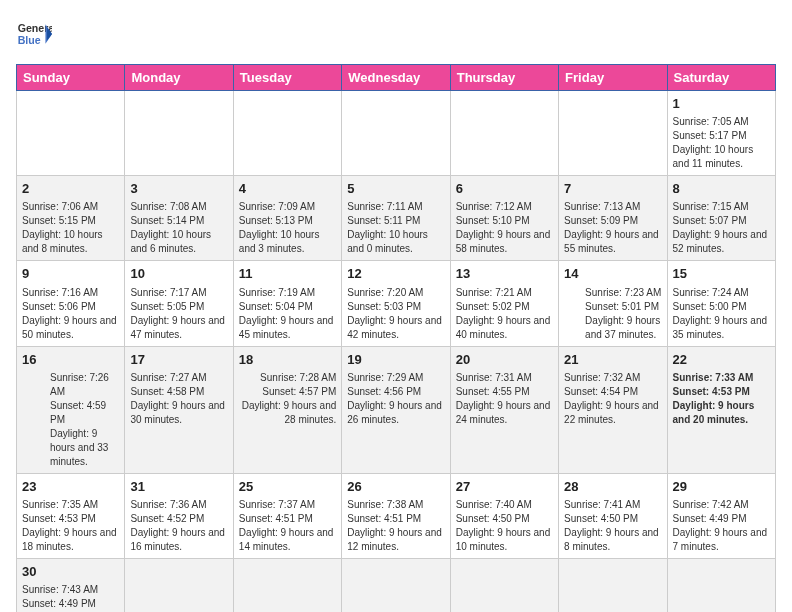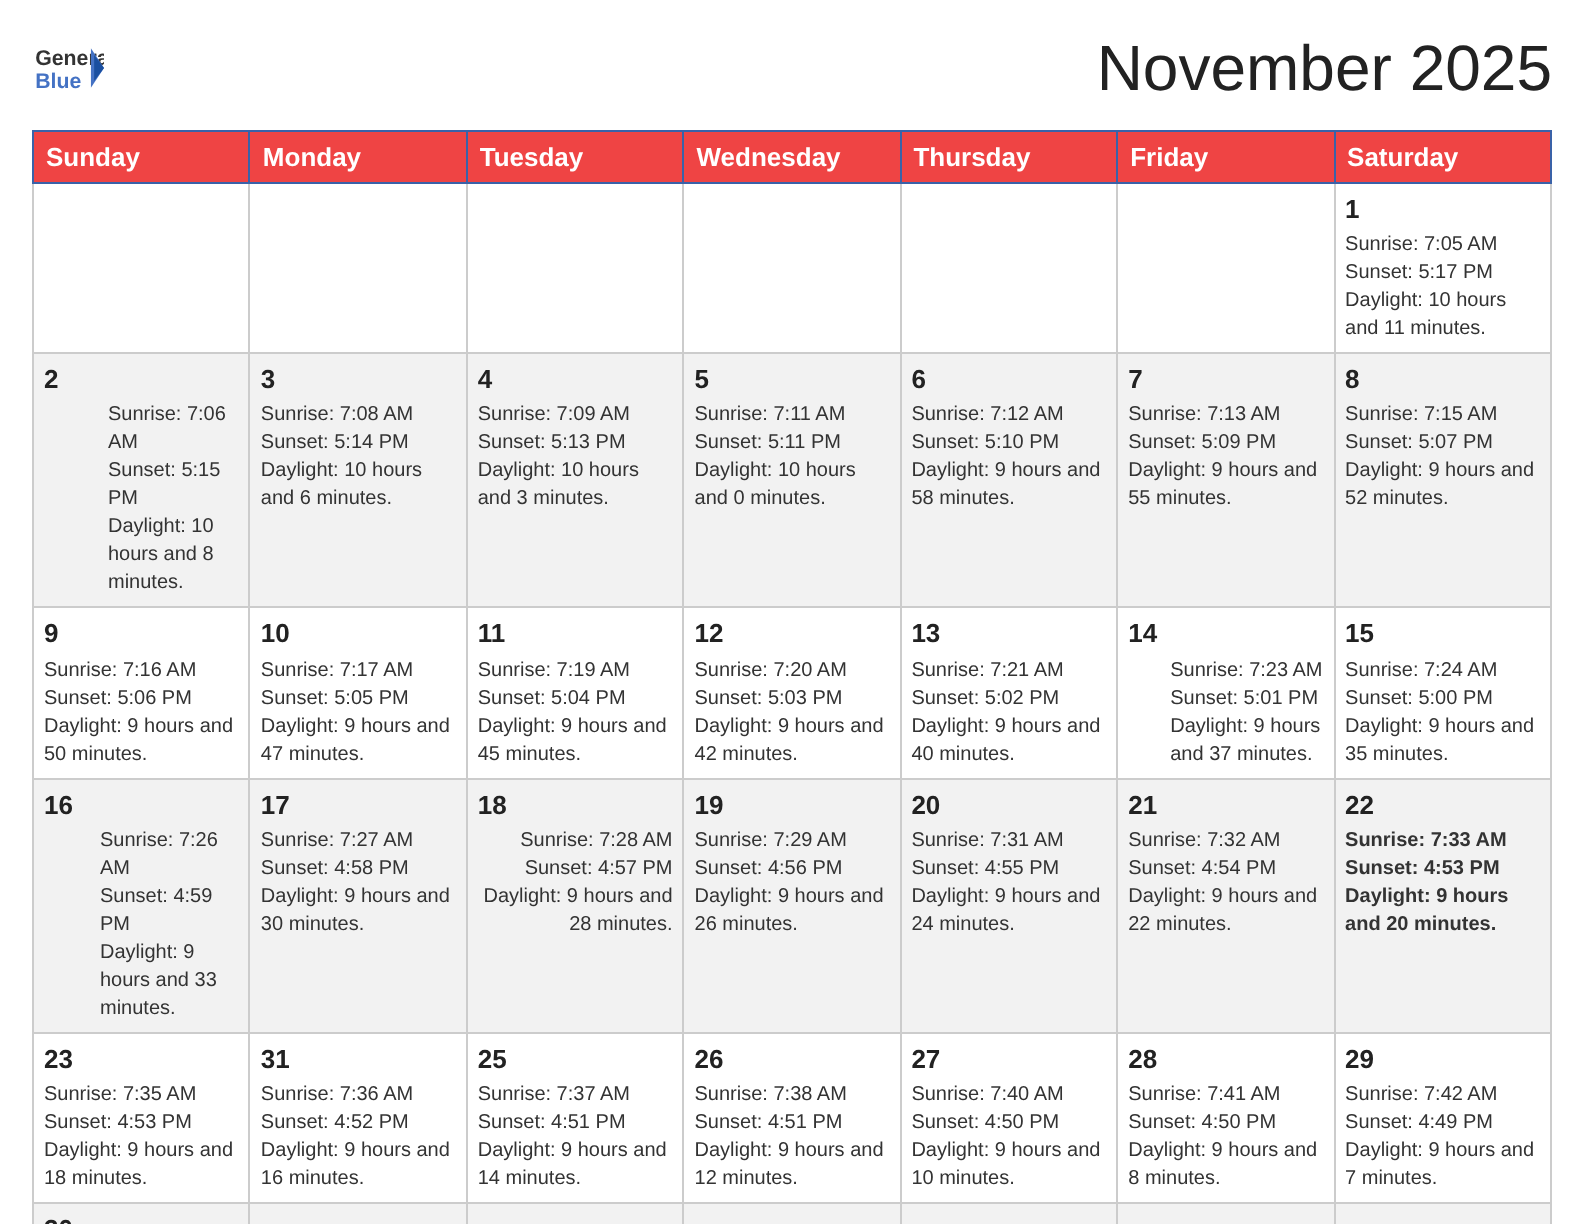--- a/index.html
+++ b/index.html
@@ -36,21 +36,21 @@
     .location-title {
       font-size: 15px;
       color: #555;
     }
     .calendar {
       width: 100%;
       border-collapse: collapse;
       font-size: 11px;
     }
     .calendar thead tr th {
-      background-color: #ef4444;
+      background-color: #ec4899;
       color: #fff;
       padding: 5px 6px;
       text-align: left;
       font-size: 13px;
       font-weight: bold;
       border: 1px solid #3a62a8;
     }
     .calendar tbody tr td {
       border: 1px solid #ccc;
       vertical-align: top;
@@ -94,21 +94,20 @@
 <div class="header">
   <div class="logo-area">
     <svg class="logo-icon" viewBox="0 0 44 44" xmlns="http://www.w3.org/2000/svg">
       <text x="2" y="20" font-size="13" font-weight="bold" fill="#333" font-family="Arial">General</text>
       <text x="2" y="34" font-size="13" font-weight="bold" fill="#4472C4" font-family="Arial">Blue</text>
       <polygon points="36,10 44,22 36,34" fill="#4472C4"></polygon>
       <polygon points="38,14 44,22 38,30" fill="#1a4fa0"></polygon>
     </svg>
   </div>
   <div class="title-area">
-    <div class="month-title">November 2025</div>
   </div>
 </div>
 
 <table class="calendar">
   <thead>
     <tr>
     <th>Sunday</th>
         <th>Monday</th>
         <th>Tuesday</th>
         <th>Wednesday</th>
@@ -128,21 +127,21 @@
         <td>
           <span class="day-num">1</span>
           <div class="day-info" style="white-space: pre-line;">Sunrise: 7:05 AM
 Sunset: 5:17 PM
 Daylight: 10 hours and 11 minutes.</div>
         </td>
       </tr>
       <tr class="row-shade-2">
         <td>
           <span class="day-num">2</span>
-          <div class="day-info" style="white-space: pre-line; margin-left: 32px;">Sunrise: 7:06 AM
+          <div class="day-info" style="white-space: pre-line;">Sunrise: 7:06 AM
 Sunset: 5:15 PM
 Daylight: 10 hours and 8 minutes.</div>
         </td>
         <td>
           <span class="day-num">3</span>
           <div class="day-info" style="white-space: pre-line;">Sunrise: 7:08 AM
 Sunset: 5:14 PM
 Daylight: 10 hours and 6 minutes.</div>
         </td>
         <td>

